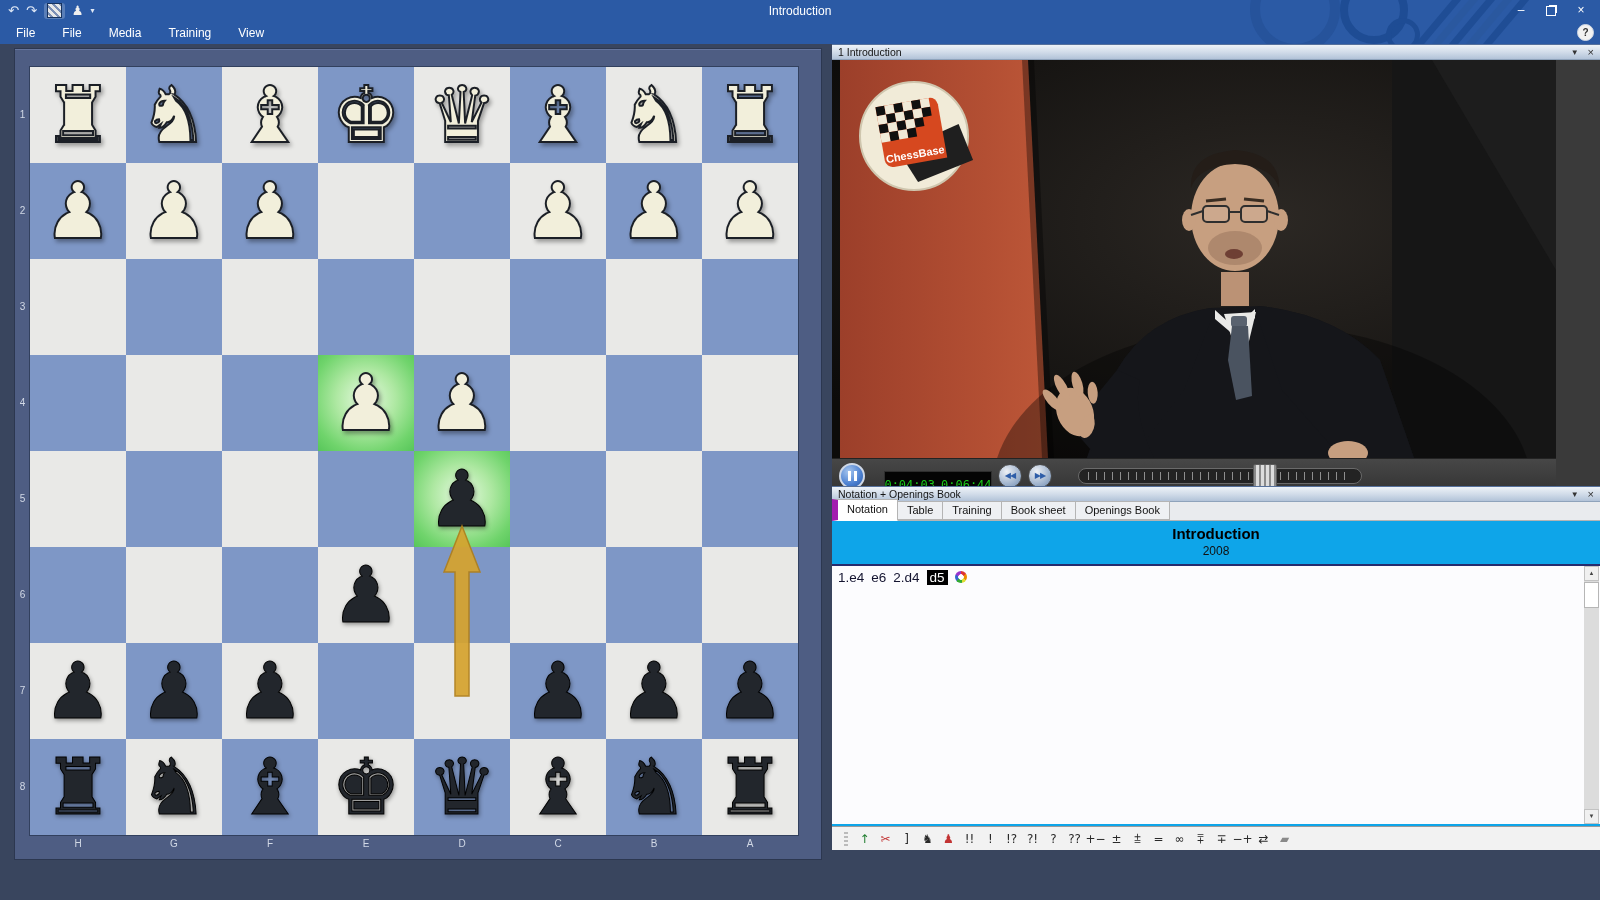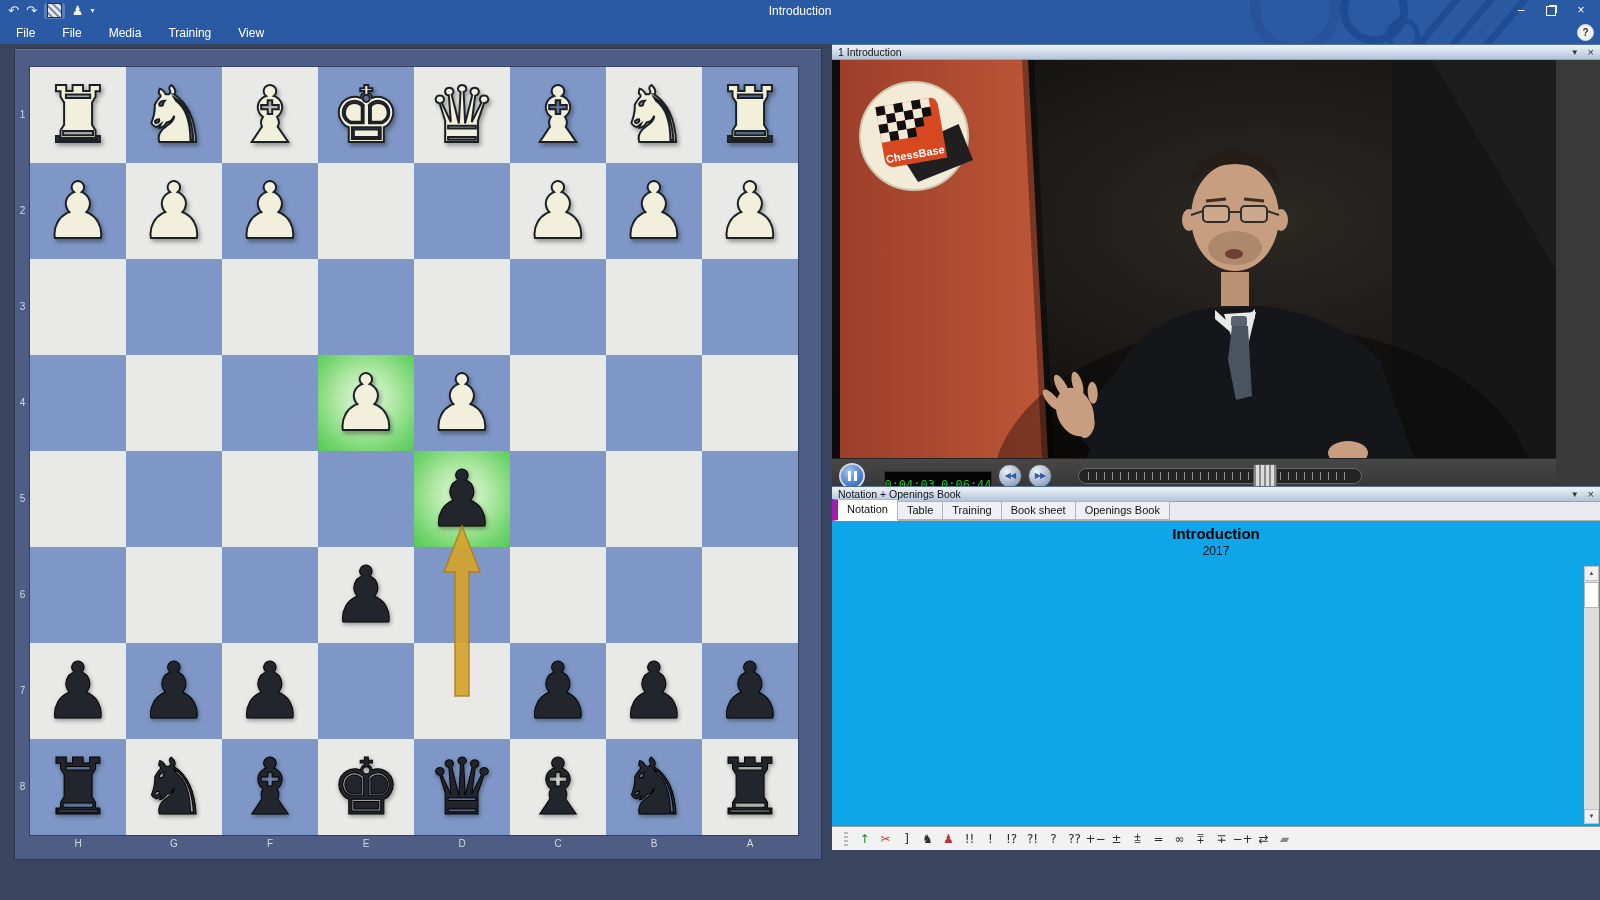--- a/index.html
+++ b/index.html
@@ -439,22 +439,23 @@
 
     <div class="tabs">
         <span class="tab active">Notation</span>
         <span class="tab">Table</span>
         <span class="tab">Training</span>
         <span class="tab">Book sheet</span>
         <span class="tab">Openings Book</span>
       </div>
 
     <div class="game-title">Introduction</div>
-    <div class="game-year">2017</div>
-
+    <div class="game-year">2008</div>
+
+    <div class="moves-area" id="moves"><span class="move">1.e4</span><span class="move">e6</span><span class="move">2.d4</span><span class="move selected">d5</span><span class="wheel"></span></div>
 
     <div class="nscroll">
       <div class="btn up">▲</div>
       <div class="thumb"></div>
       <div class="btn down">▼</div>
     </div>
 
     <div class="ann-toolbar" id="ann-toolbar">
       <span class="tb-grip"></span>
     <span class="sym green">↑</span>

